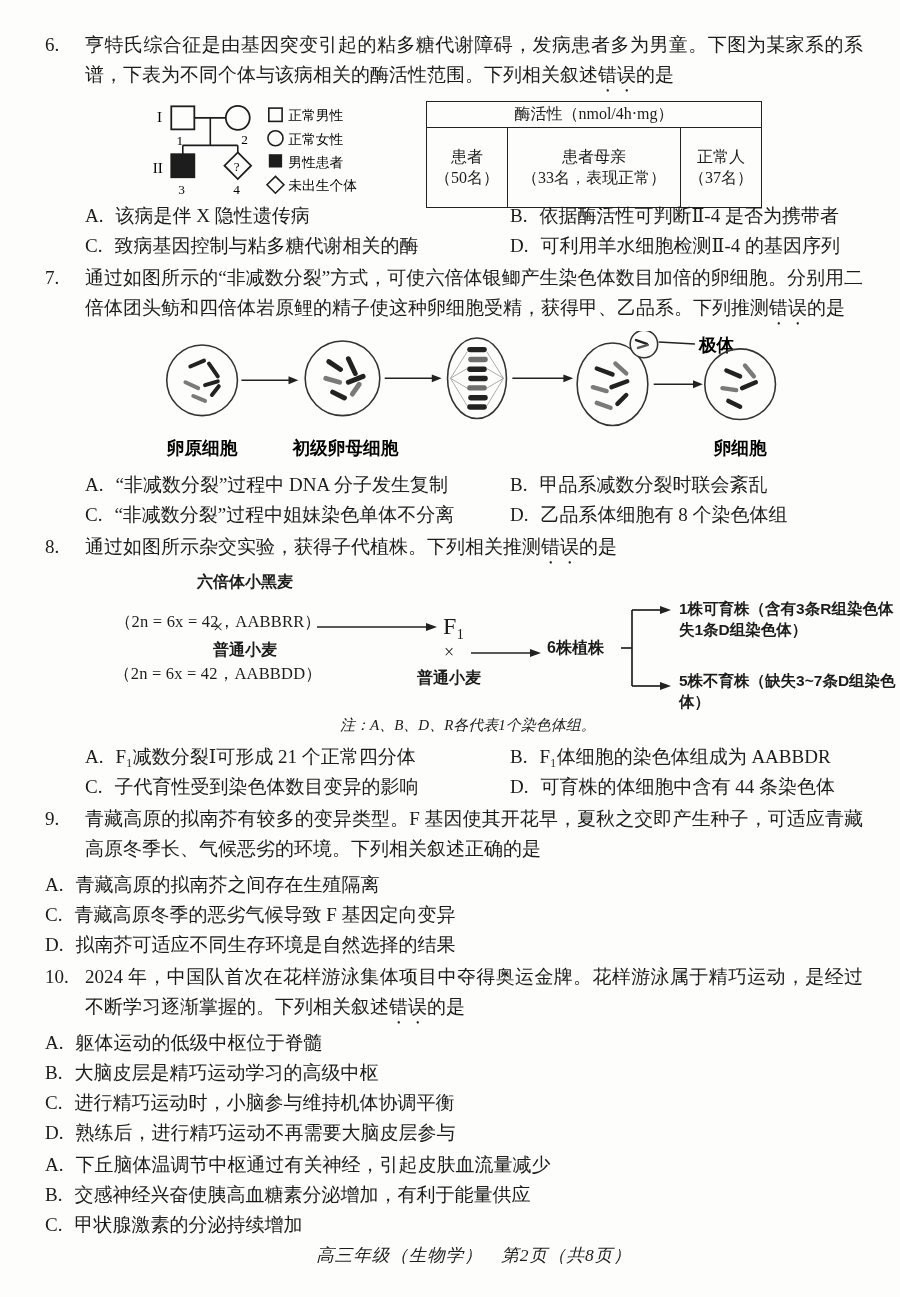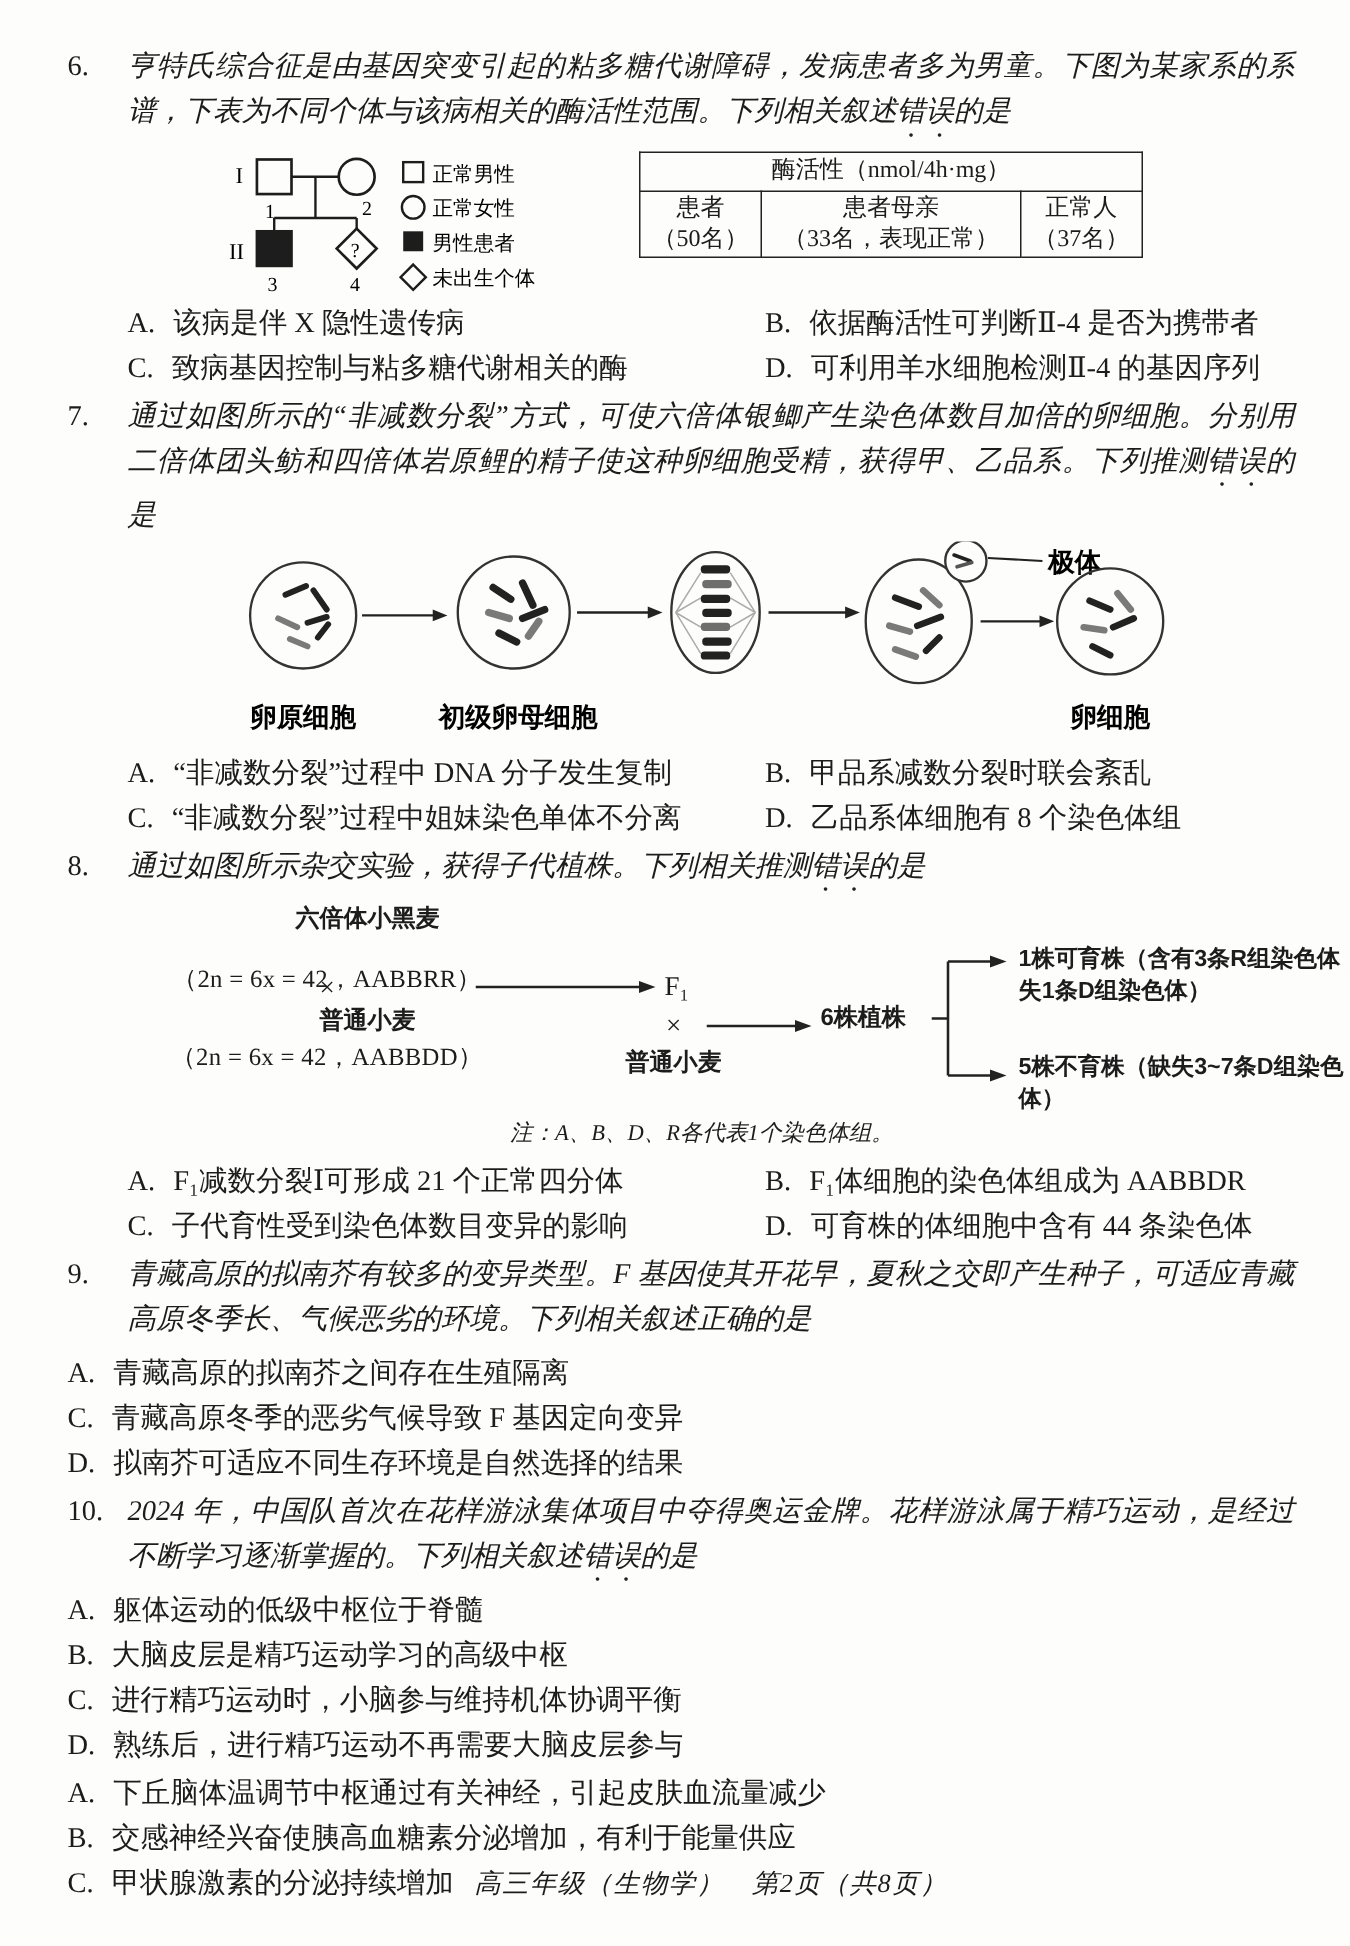--- a/index.html
+++ b/index.html
@@ -10,34 +10,34 @@
     font-family:"Liberation Serif","DejaVu Serif",serif;
     color:#1c1c1c;
     font-size:19px;
     line-height:30px;
     position:relative;
   }
   .page{padding:30px 32px 0 45px;}
   .q{margin:0 0 2px 0;}
   .stem{display:flex;}
   .qnum{flex:0 0 40px;}
-  .stemtext{width:778px;text-align:justify;font-style:italic;}
+  .stemtext{width:778px;text-align:justify;}
   .emph{
     text-emphasis:filled dot #222;text-emphasis-position:under right;
     -webkit-text-emphasis:filled dot #222;-webkit-text-emphasis-position:under right;
   }
   
   .opts2{display:grid;grid-template-columns:425px auto;margin-left:40px;}
   .opts1{}
   .opt{white-space:nowrap;}
   .olabel{margin-right:12px;}
   
   .q6-fig{display:flex;align-items:flex-start;margin:3px 0 3px 105px;gap:10px;height:99px;}
   .enz-table{border-collapse:collapse;width:336px;font-size:16px;line-height:1.3;margin-top:2px;}
-  .enz-table td{border:1.6px solid #222;text-align:center;padding:1px 3px;}
+  .enz-table td{border:1.6px solid #222;text-align:center;padding:19px 3px;}
   .enz-table .t-title{padding:2px 3px;}
   
   .q7-fig{margin:2px 0 0 108px;}
   
   .q8-diagram{position:relative;height:134px;margin:4px 0 0 42px;width:820px;
     font-size:16px;line-height:20px;}
   .q8-diagram .abs{position:absolute;}
   .hei{font-family:"Liberation Sans","DejaVu Sans",sans-serif;font-weight:bold;}
   .geno{font-size:16.5px;letter-spacing:.2px;}
   .ctr{text-align:center;}
@@ -220,21 +220,21 @@
     </div>
 
     <div class="q8-diagram">
       <div class="abs hei ctr" style="top:0;left:58px;width:200px;">六倍体小黑麦</div>
       <div class="abs geno ctr" style="top:40px;left:0;width:262px;">（2n = 6x = 42，AABBRR）</div>
       <div class="abs ctr" style="top:45px;left:0;width:262px;font-size:18px;">×</div>
       <svg class="abs" style="top:49px;left:230px;" width="120" height="12" viewBox="0 0 120 12">
         <line x1="0" y1="6" x2="110" y2="6" stroke="#222" stroke-width="1.7"></line>
         <polygon points="120,6 109,2 109,10" fill="#222"></polygon>
       </svg>
-      <div class="abs" style="top:44px;left:356px;font-size:18px;">F₁</div>
+      <div class="abs" style="top:44px;left:356px;font-size:24px;">F₁</div>
       <div class="abs hei ctr" style="top:68px;left:58px;width:200px;">普通小麦</div>
       <div class="abs geno ctr" style="top:92px;left:0;width:262px;">（2n = 6x = 42，AABBDD）</div>
       <div class="abs" style="top:70px;left:357px;font-size:18px;">×</div>
       <div class="abs hei ctr" style="top:96px;left:312px;width:100px;">普通小麦</div>
       <svg class="abs" style="top:75px;left:384px;" width="70" height="12" viewBox="0 0 70 12">
         <line x1="0" y1="6" x2="60" y2="6" stroke="#222" stroke-width="1.7"></line>
         <polygon points="70,6 59,2 59,10" fill="#222"></polygon>
       </svg>
       <div class="abs hei" style="top:66px;left:460px;">6株植株</div>
       <svg class="abs" style="top:32px;left:534px;" width="52" height="88" viewBox="0 0 52 88">

